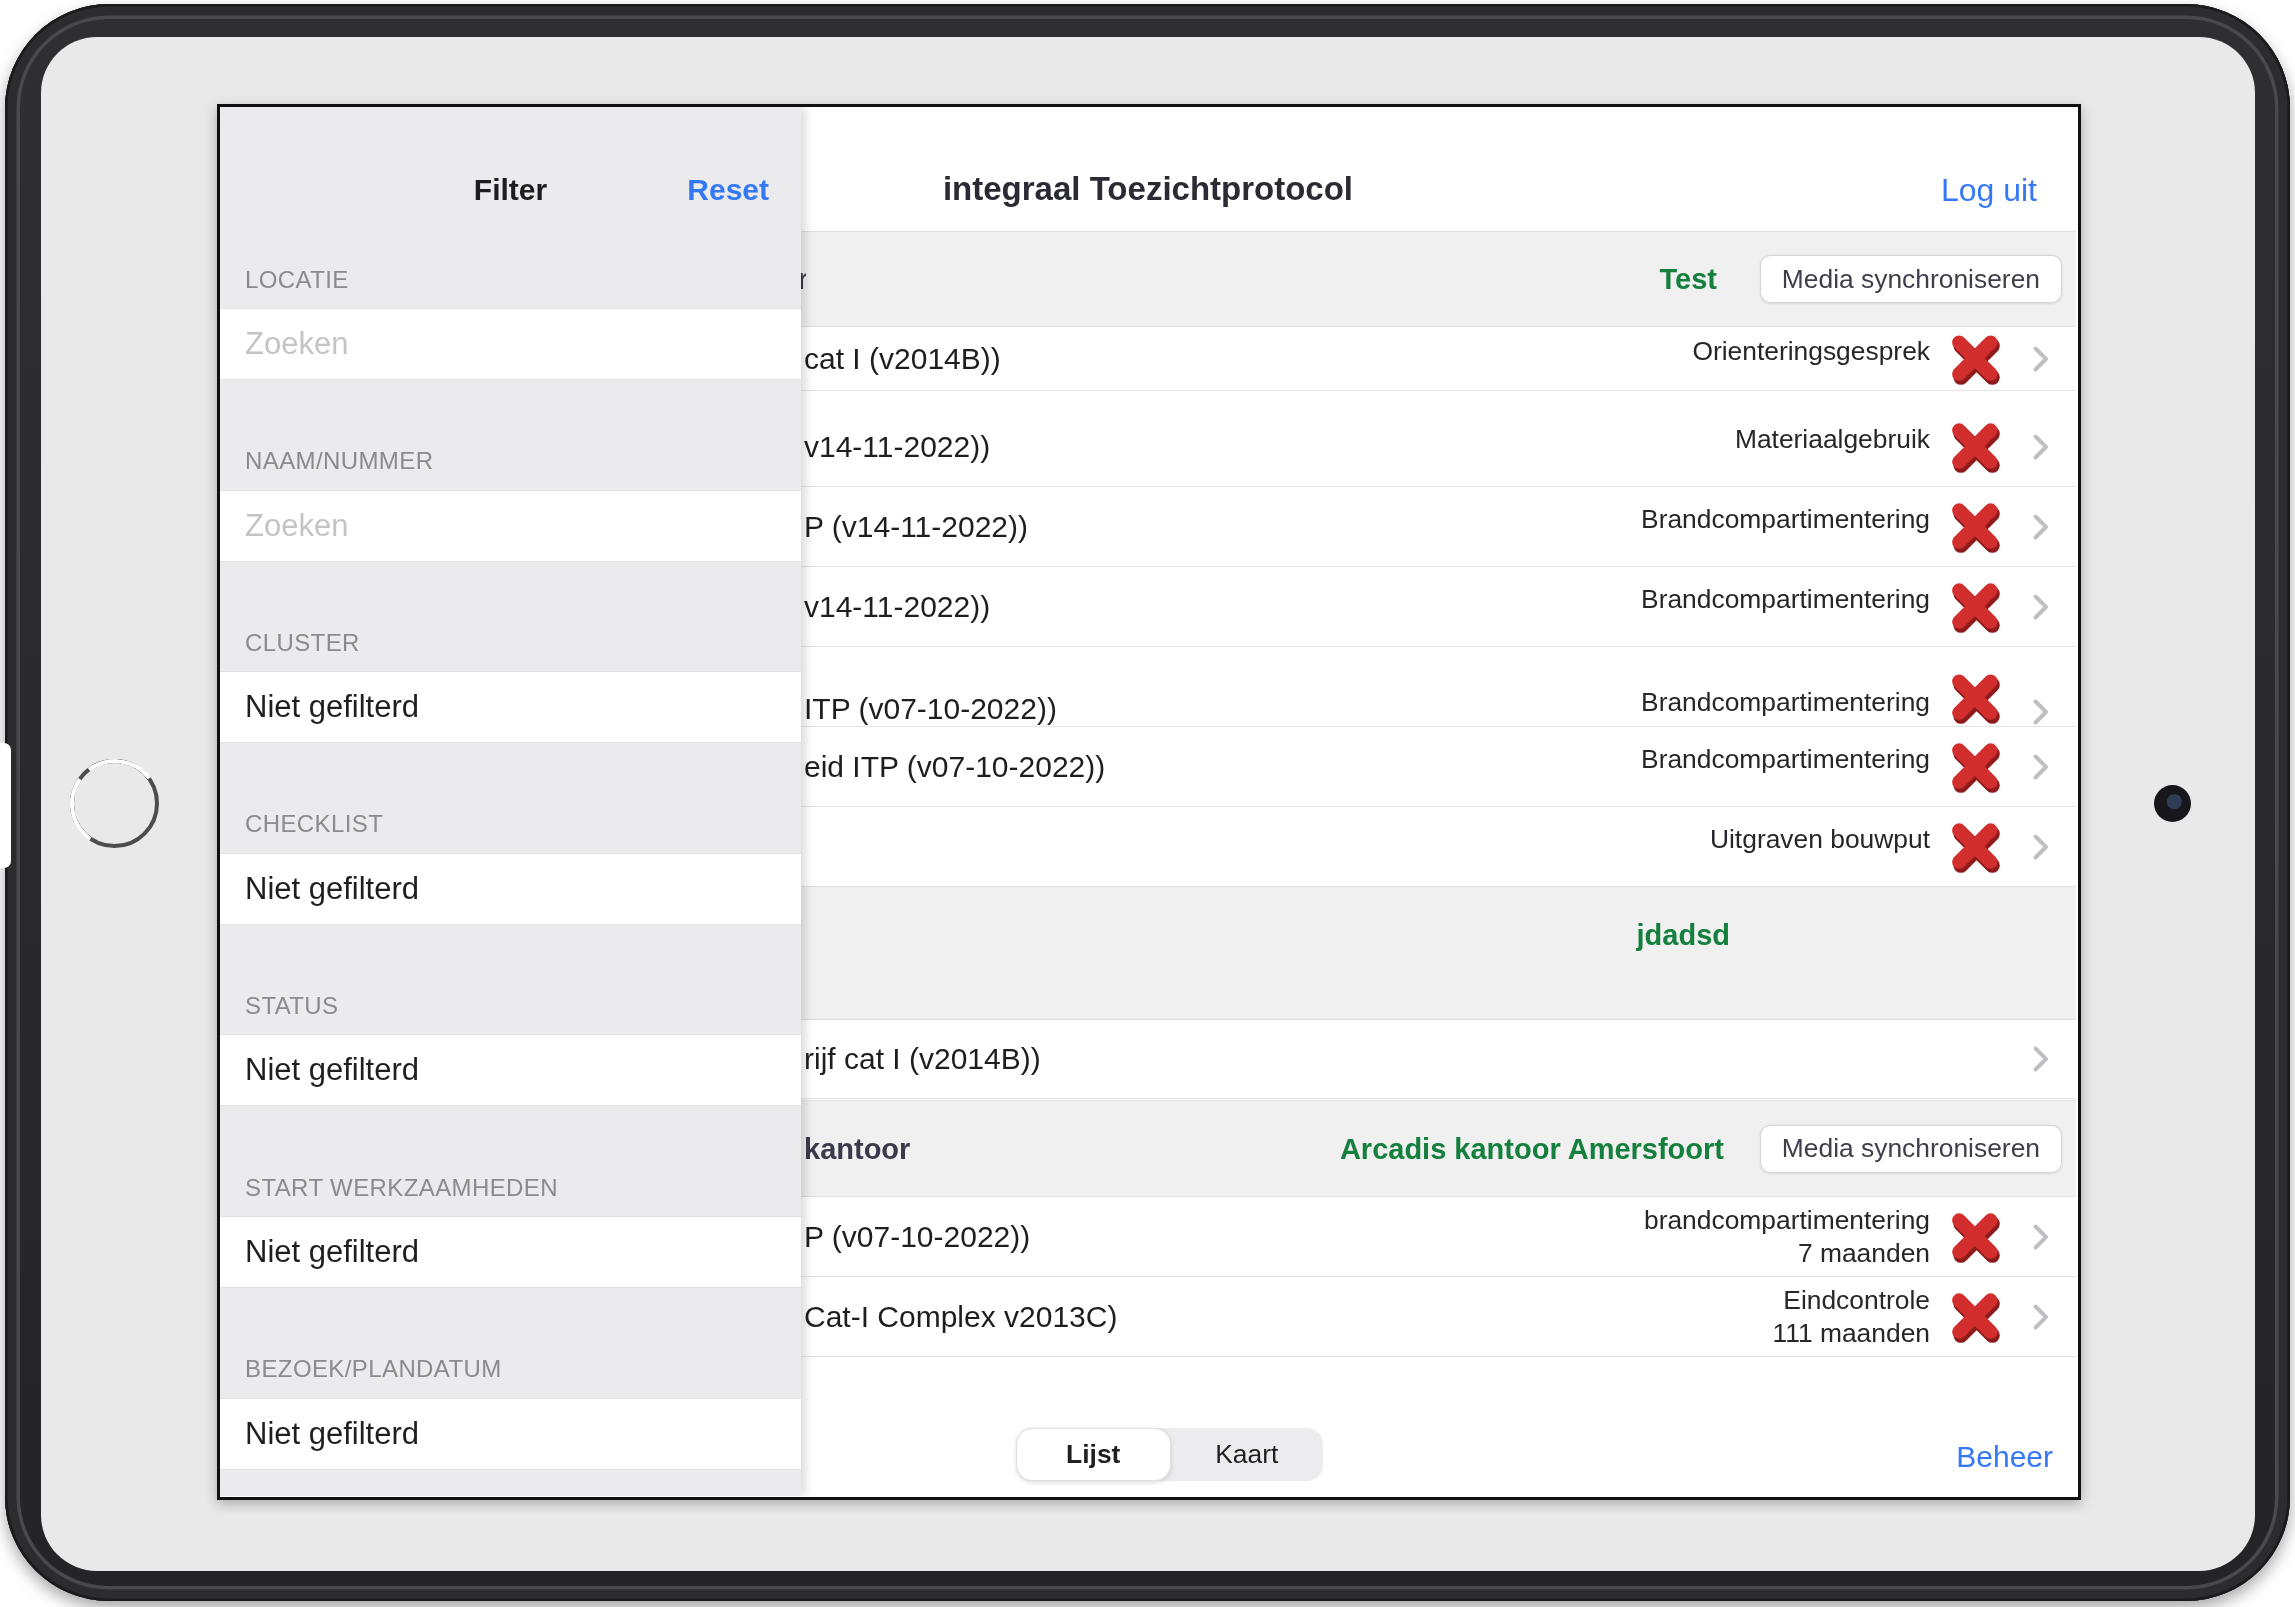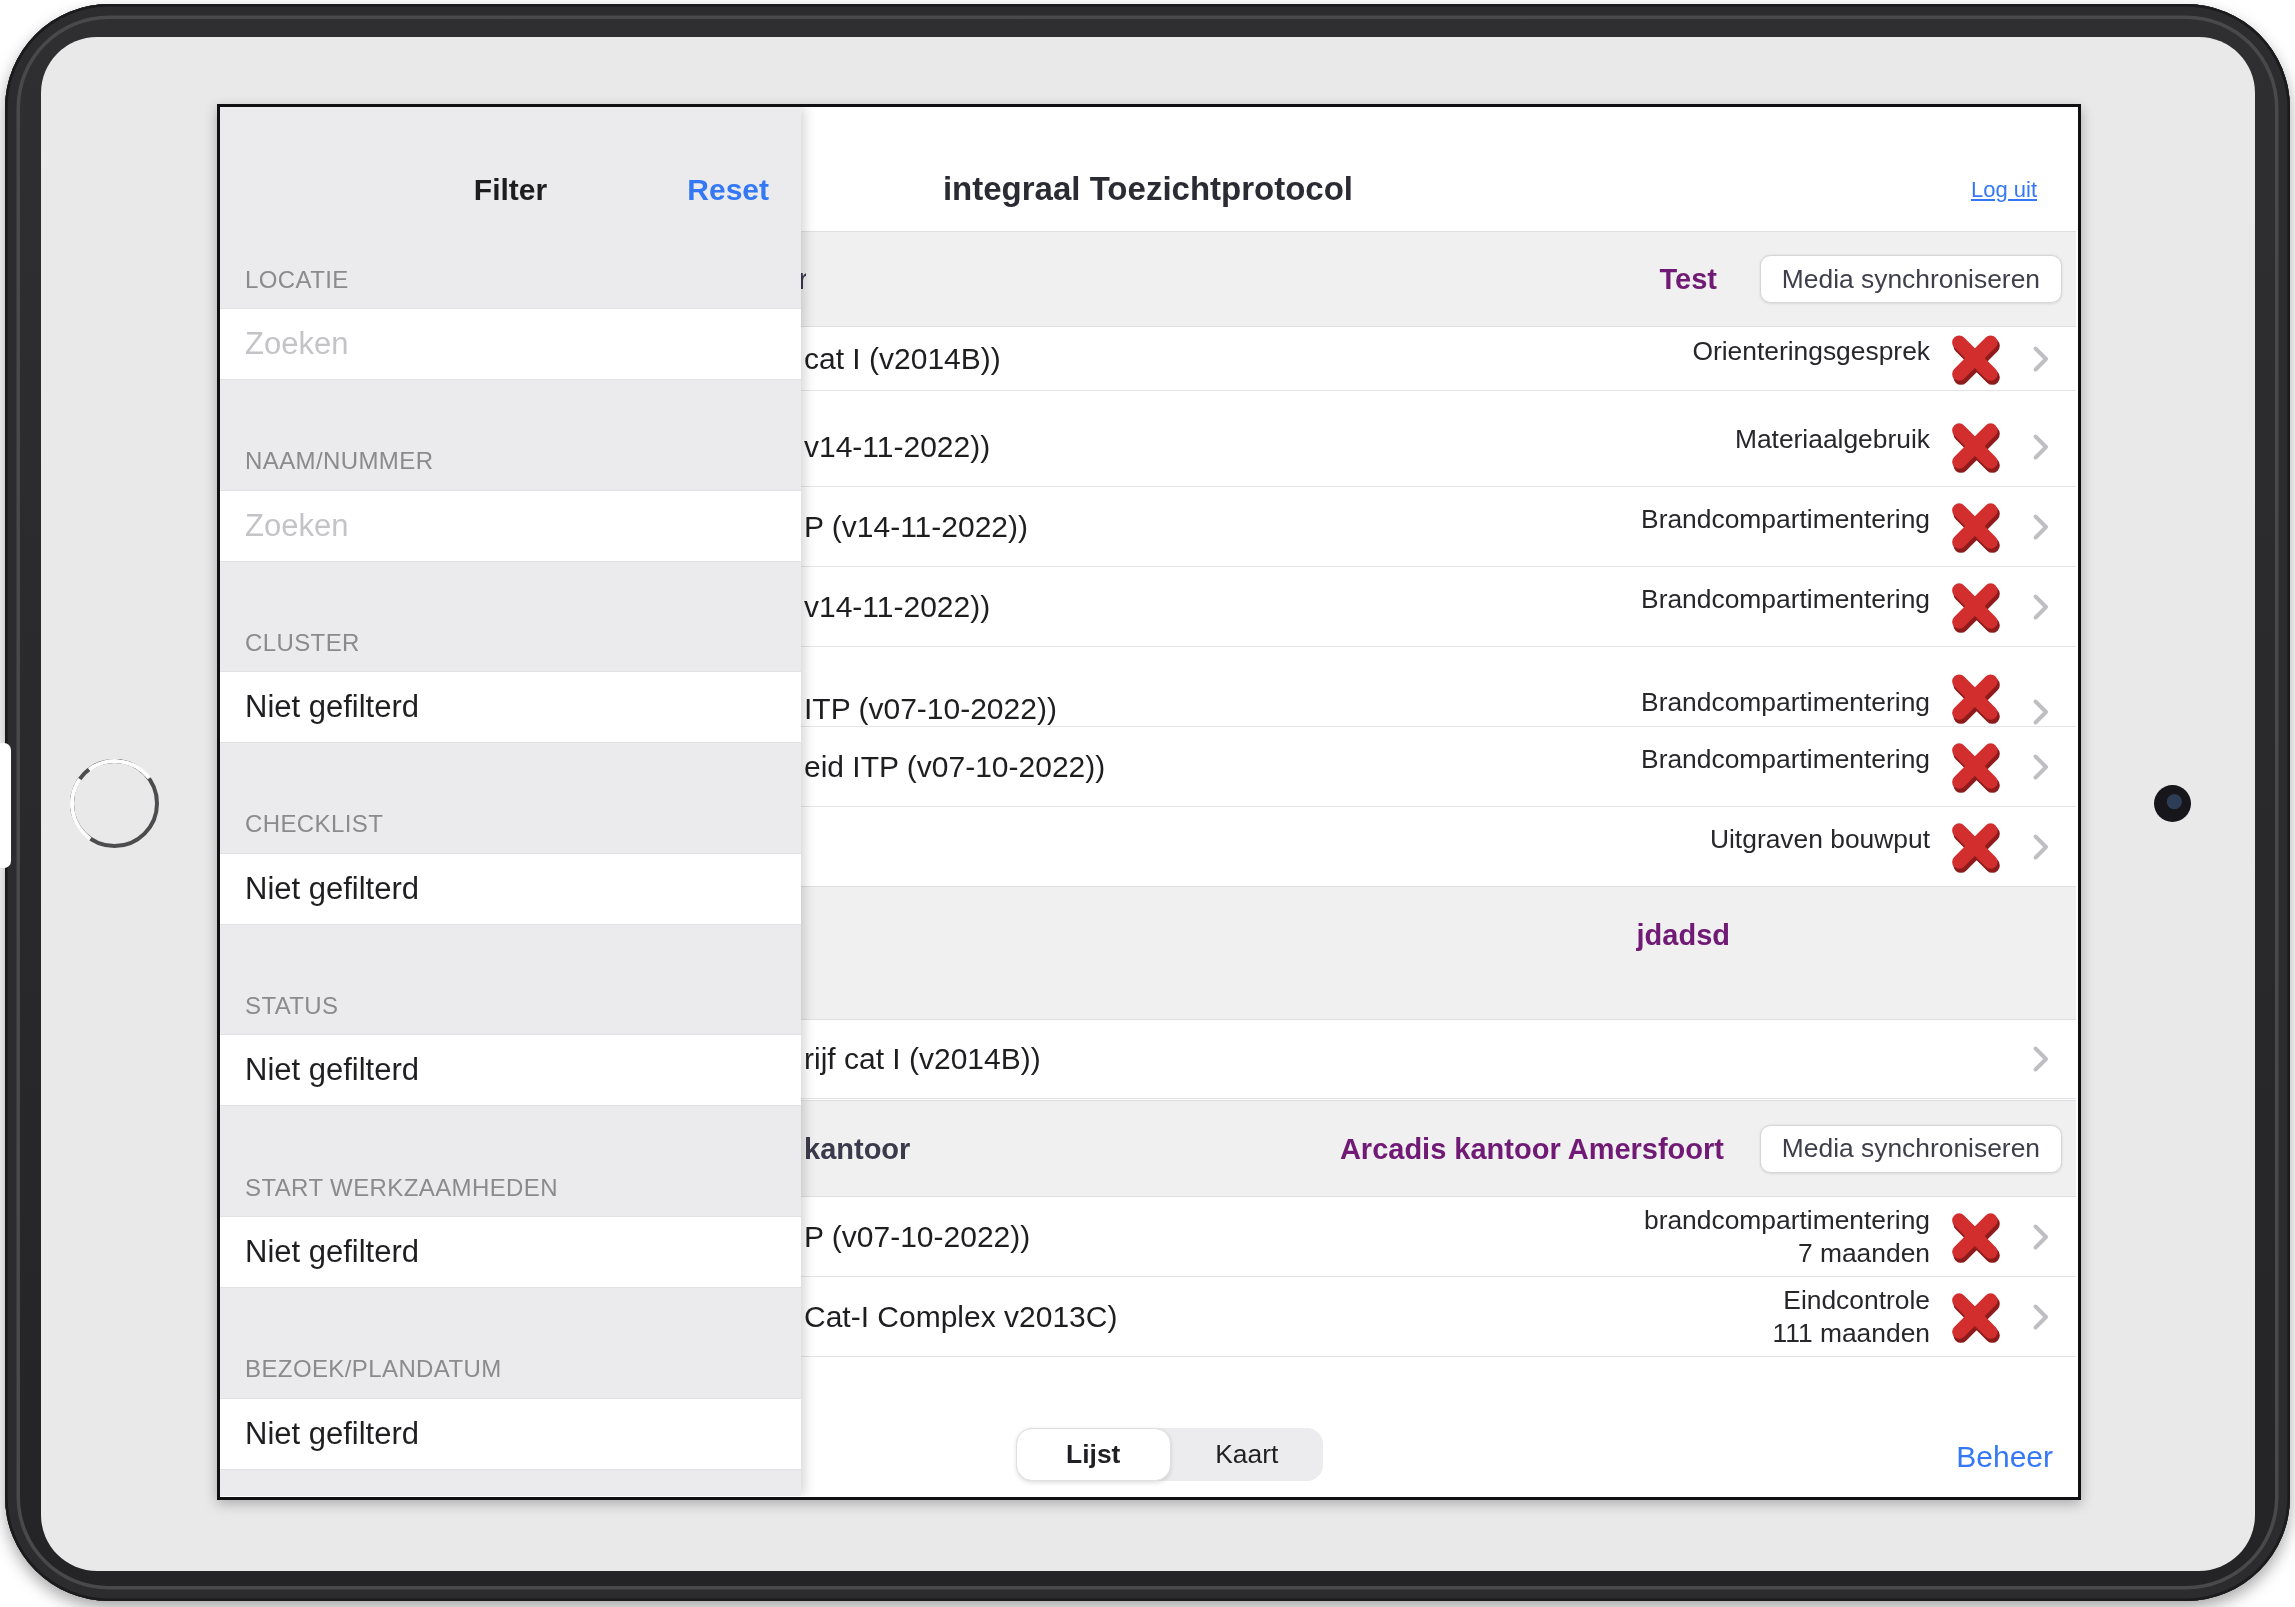--- a/index.html
+++ b/index.html
@@ -24,25 +24,25 @@
           background:radial-gradient(circle at 55% 45%, #2c3d55 0 7px, #17171b 8px);}
 
   
   .app-window{position:absolute;left:217px;top:104px;width:1864px;height:1396px;background:#fff;
               border:3.5px solid #101012;box-sizing:border-box;box-shadow:0 4.4px 12.3px rgba(0,0,0,.28);z-index:2;}
   .win-inner{position:relative;width:1856px;height:1389px;overflow:hidden;}
 
   .app-header{position:absolute;left:0;top:0;width:100%;height:124px;background:#fff;}
   .page-title{position:absolute;left:0;right:0;top:65px;text-align:center;font-size:33px;line-height:33px;
               font-weight:700;color:#2b2b33;}
-  .logout{position:absolute;right:39px;top:67px;font-size:22px;line-height:32px;color:#3478f6;cursor:pointer;text-decoration:underline;}
+  .logout{position:absolute;right:39px;top:67px;font-size:32px;line-height:32px;color:#3478f6;cursor:pointer;}
 
   .band{position:absolute;left:0;width:100%;background:#f0f0f1;border-top:0.9px solid #dfdfe2;
         border-bottom:0.9px solid #dfdfe2;box-sizing:border-box;}
-  .band-name{position:absolute;font-size:29px;font-weight:700;color:#701a75;white-space:nowrap;}
+  .band-name{position:absolute;font-size:29px;font-weight:700;color:#15803d;white-space:nowrap;}
   .band-name.vcenter{top:50%;transform:translateY(-50%);}
   .sync-btn{position:absolute;right:14px;top:50%;transform:translateY(-50%);height:46px;padding:0 21px;
             background:#fff;border:1.8px solid #d5d5d8;border-radius:10.6px;font-size:26.4px;color:#3f3f4b;
             display:flex;align-items:center;box-shadow:0 0.9px 2.6px rgba(0,0,0,.10);cursor:pointer;white-space:nowrap;}
   .frag{position:absolute;left:577px;width:8.8px;top:50%;transform:translateY(-50%);overflow:hidden;
         font-size:29px;font-weight:700;color:#3a3a4c;}
   .left-frag{position:absolute;left:584px;top:50%;transform:translateY(-50%);
              font-size:29px;font-weight:700;color:#3a3a4c;}
 
   .row{position:absolute;left:0;width:100%;background:#fff;display:flex;align-items:center;

